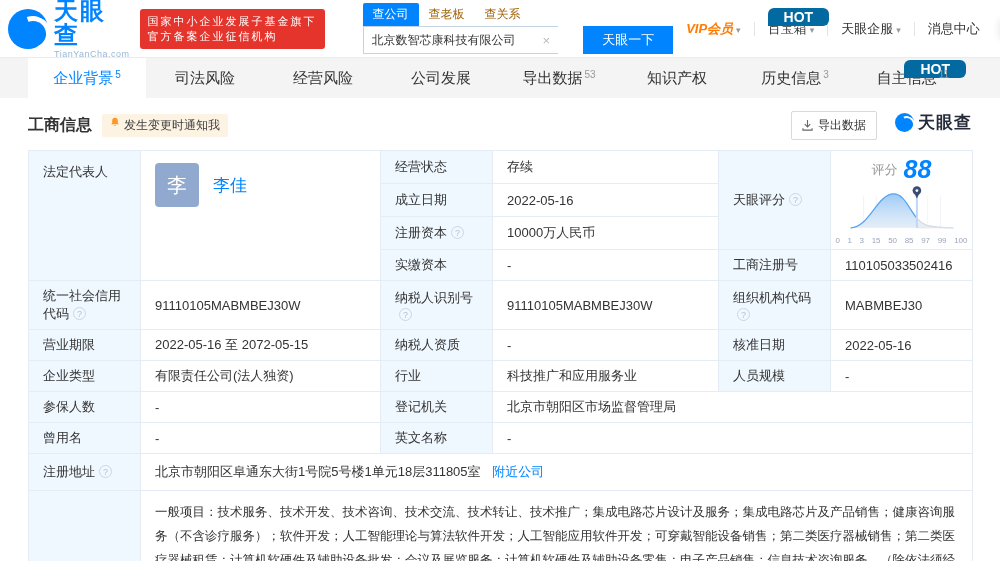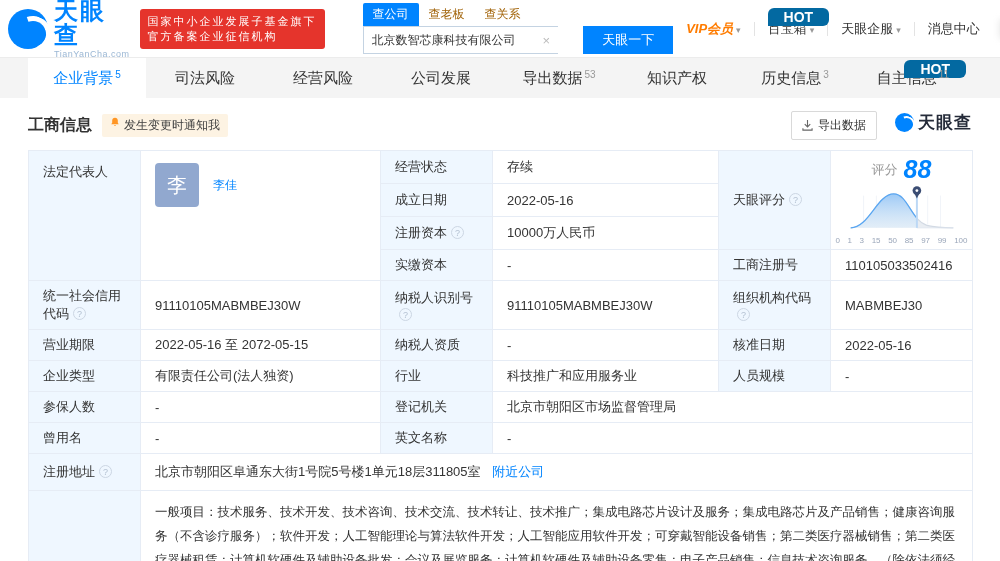--- a/index.html
+++ b/index.html
@@ -75,21 +75,21 @@
     word-break:break-all; }
   td.lbl { background:#eff7ff; color:#555; }
   .q { display:inline-block; width:13px; height:13px; line-height:12px; text-align:center;
     border:1px solid #ccd6e3; border-radius:50%; color:#b4c1d2; font-size:9px; margin-left:4px;
     vertical-align:1px; cursor:pointer; }
   a.link { color:#0084ff; text-decoration:none; cursor:pointer; }
   .rep-cell { vertical-align:top !important; padding-top:12px !important; }
   .rep { display:flex; align-items:center; }
   .avatar { width:44px; height:44px; border-radius:4px; background:#91a8cf; color:#fff; font-size:20px;
     display:flex; align-items:center; justify-content:center; cursor:pointer; flex:0 0 auto; }
-  .rep a { margin-left:14px; font-size:12px; }
+  .rep a { margin-left:14px; font-size:17px; }
 
   
   .score-cell { padding:4px 4px !important; }
   .score-top { display:flex; align-items:center; justify-content:center; }
   .score-lab { color:#999; font-size:13px; }
   .score-val { color:#0084ff; font-size:25px; font-weight:700; margin-left:6px; font-style:italic; }
   .curve-wrap { width:132px; margin:0 auto; }
   .axis { display:flex; justify-content:space-between; font-size:8px; color:#9aa6b9; margin-top:1px; }
 
   .scope-cell { line-height:24px; font-size:12.5px; padding:9px 14px !important; }

